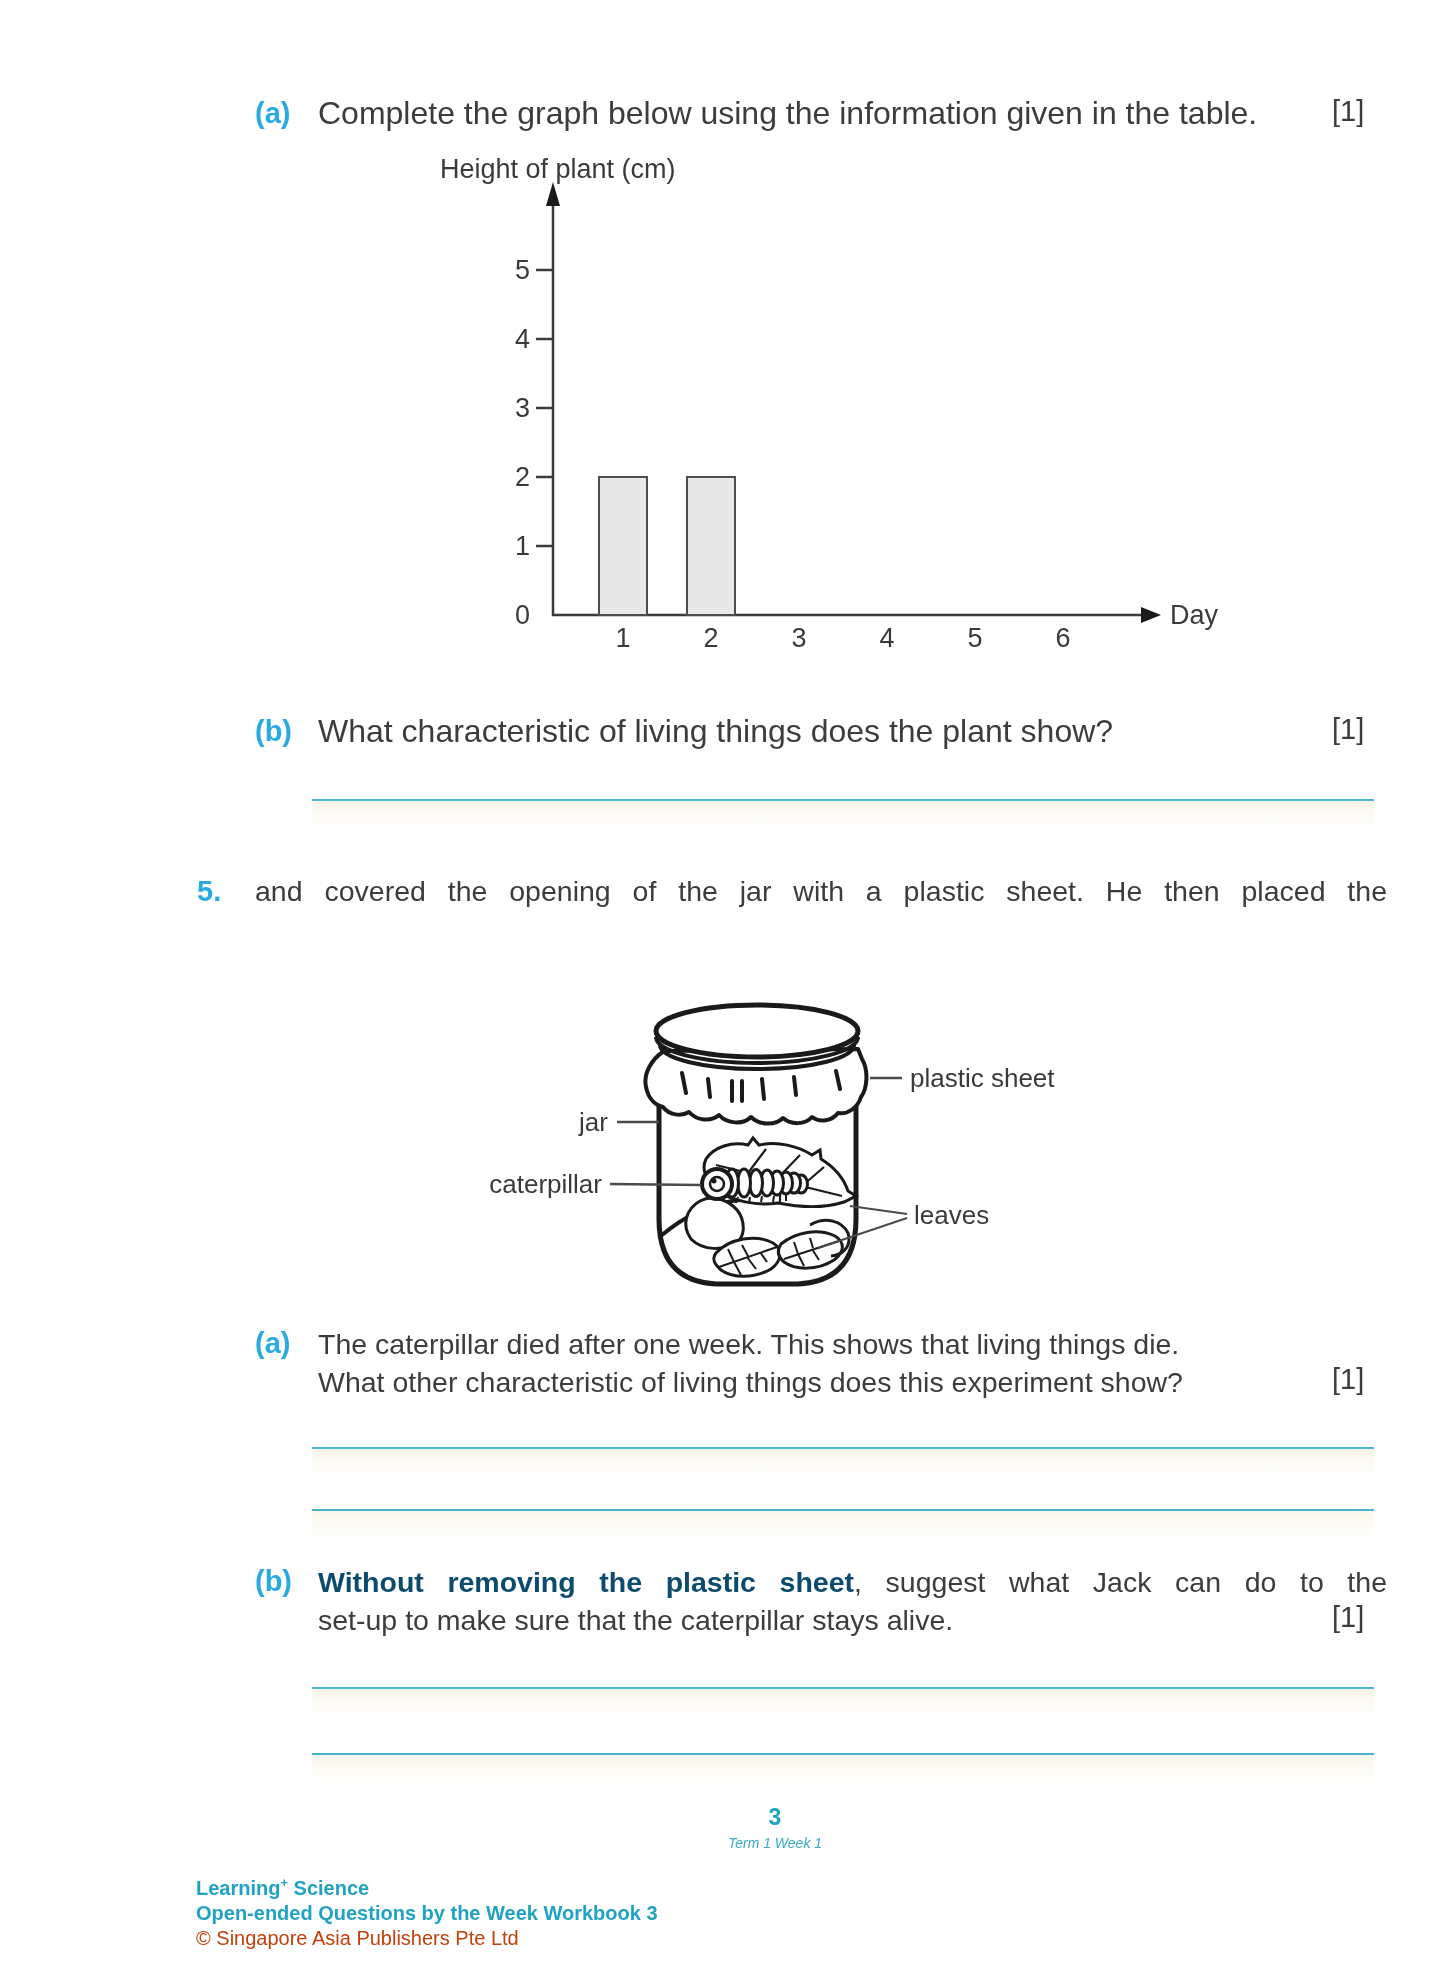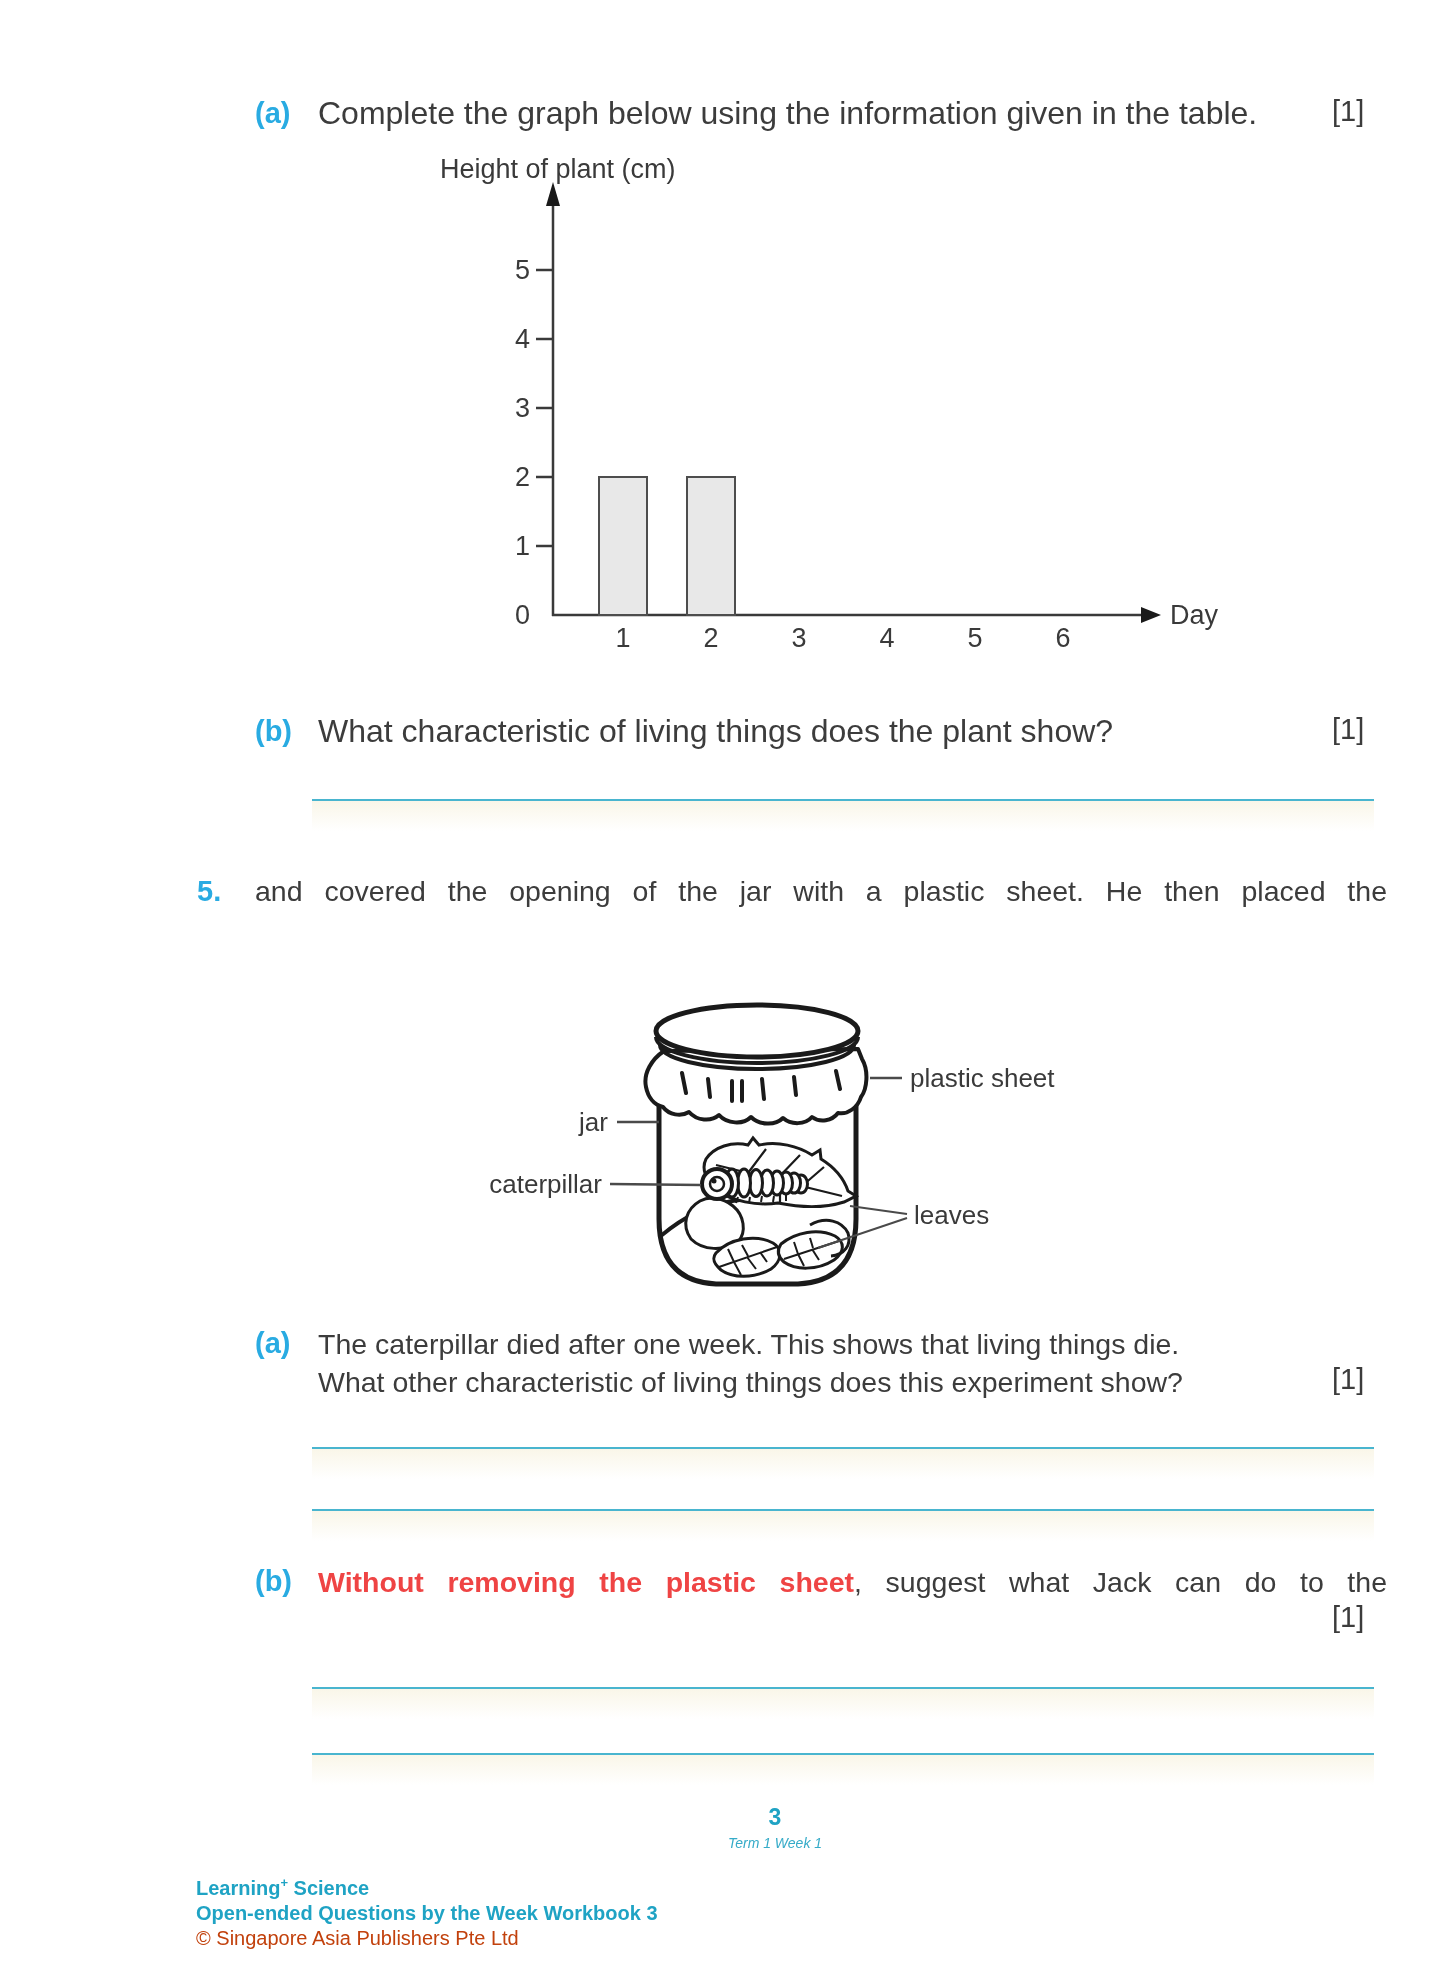--- a/index.html
+++ b/index.html
@@ -10,21 +10,21 @@
   }
   .abs{position:absolute;}
   .qline{font-size:32px; line-height:36px; white-space:nowrap;}
   .qletter{font-weight:bold; color:#29abe2; font-size:29px; line-height:36px;}
   .qnum{font-weight:bold; color:#29abe2; font-size:29px; line-height:38px;}
   .marks{font-size:29px; color:#3c3c3c;}
   .para{width:1132px; font-size:28.5px; line-height:38px; color:#3c3c3c;}
   .pline{height:38px; overflow:visible; white-space:normal;}
   .just{text-align:justify; text-align-last:justify;}
   .sub-para{width:1069px; font-size:28.5px; line-height:38px;}
-  .boldpart{font-weight:bold; color:#ef4444;}
+  .boldpart{font-weight:bold; color:#0c4a6e;}
   .answer-line{height:30px; width:1062px; left:312px; border-top:2.5px solid #49b5cf;
     background:linear-gradient(to bottom, rgba(245,239,214,0.55), rgba(245,239,214,0));}
   .footer-left{font-size:20px; line-height:25px; font-weight:bold; color:#1fa3c4;}
   .footer-copy{font-weight:normal; color:#c2410c;}
   .footer-center{width:170px; text-align:center; color:#1fa3c4;}
   .footer-page{font-size:23px; font-weight:bold; line-height:26px;}
   .footer-term{font-size:14px; font-style:italic; line-height:26px; color:#35abc8; font-weight:normal;}
   sup{font-size:13px;}
   svg text{font-family:"Liberation Sans", sans-serif; fill:#3a3a3a;}
 </style>
@@ -145,20 +145,21 @@
     <div class="pline">The caterpillar died after one week. This shows that living things die.</div>
     <div class="pline">What other characteristic of living things does this experiment show?</div>
   </div>
   <span class="abs marks" style="left:1332px; top:1363px;">[1]</span>
   <div class="abs answer-line" style="top:1447px;"></div>
   <div class="abs answer-line" style="top:1509px;"></div>
 
   <span class="abs qletter" style="left:255px; top:1563px;">(b)</span>
   <div class="abs sub-para" style="left:318px; top:1563px;">
     <div class="pline just"><span class="boldpart">Without removing the plastic sheet</span><span>, suggest what Jack can do to the</span></div>
+    <div class="pline">set-up to make sure that the caterpillar stays alive.</div>
   </div>
   <span class="abs marks" style="left:1332px; top:1601px;">[1]</span>
   <div class="abs answer-line" style="top:1687px;"></div>
   <div class="abs answer-line" style="top:1753px;"></div>
 
   <div class="abs footer-left" style="left:196px; top:1870px;">
     <div><span>Learning</span><sup>+</sup><span> Science</span></div>
     <div>Open-ended Questions by the Week Workbook 3</div>
     <div class="footer-copy">© Singapore Asia Publishers Pte Ltd</div>
   </div>

